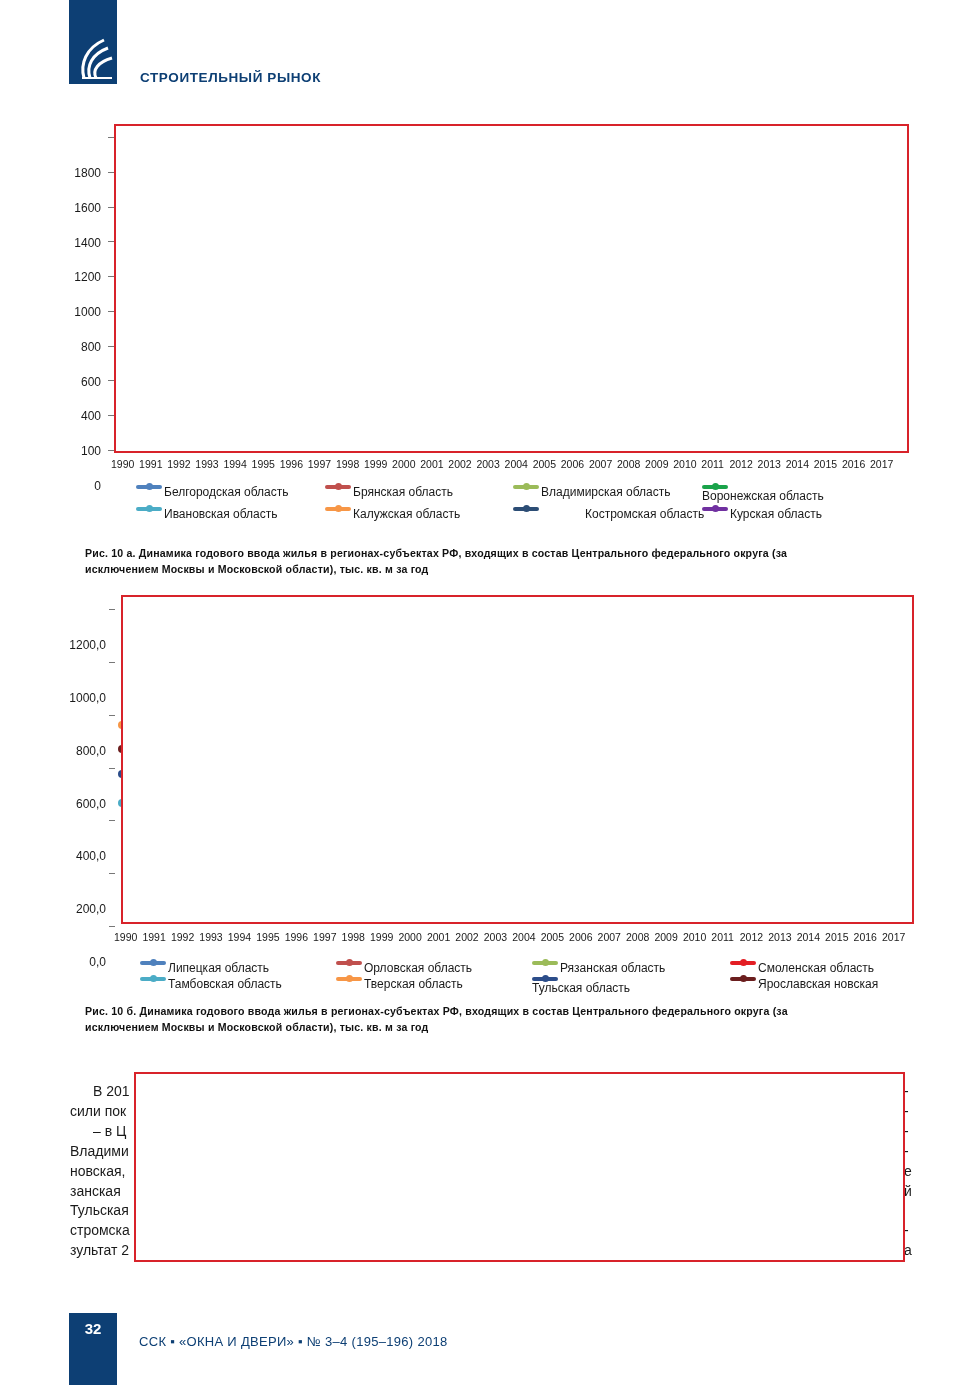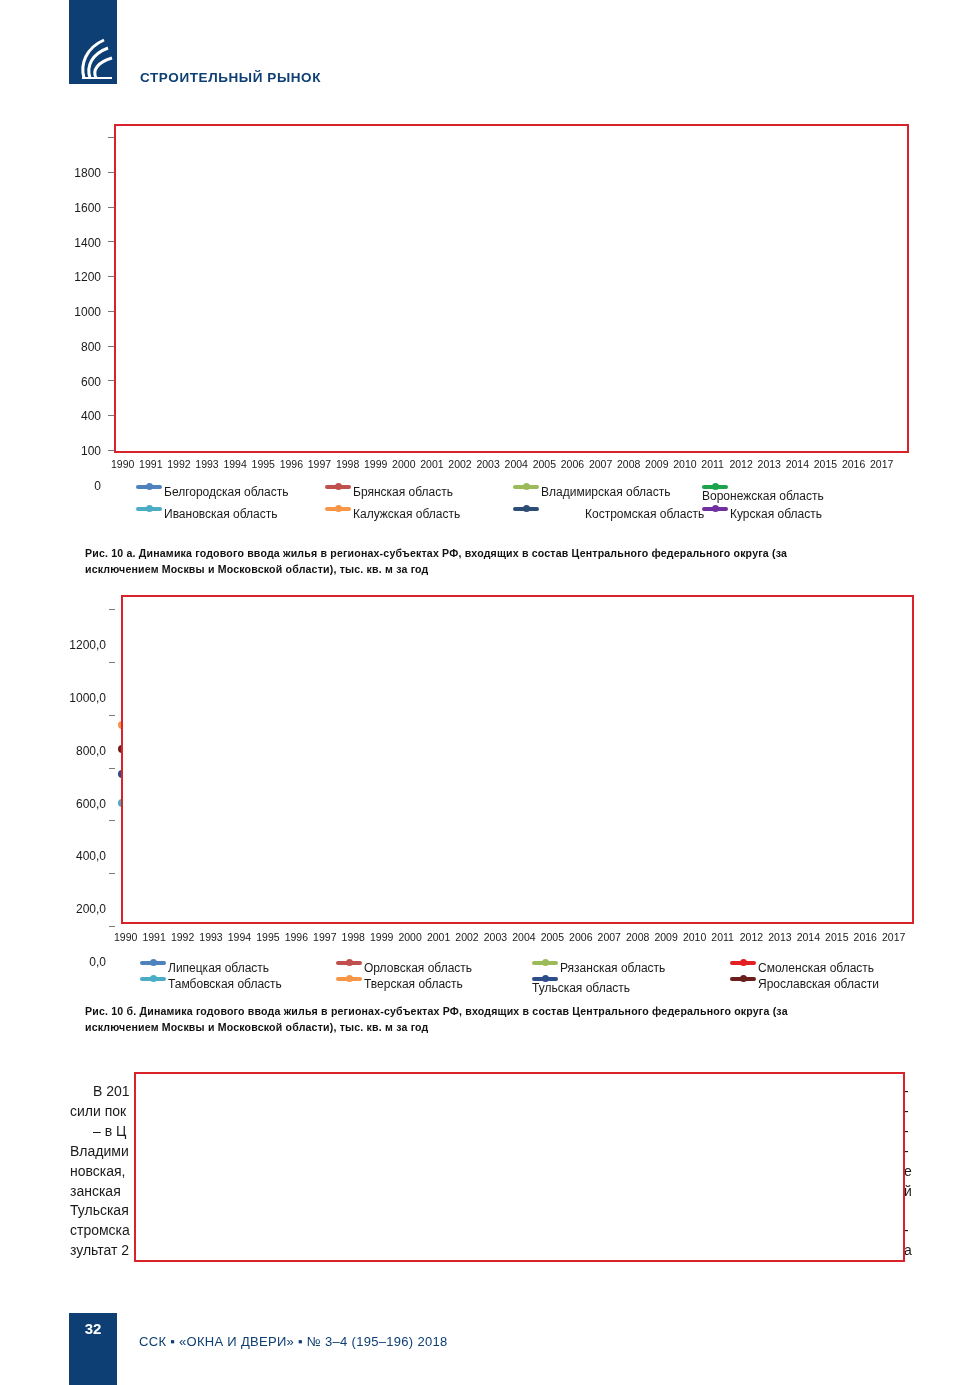--- a/index.html
+++ b/index.html
@@ -202,21 +202,21 @@
     <div class="abs legend-item" style="left:336px; top:977px;">
       <span class="legend-swatch" style="background:#f79646;"></span>
       <span>Тверская область</span>
     </div>
     <div class="abs legend-item" style="left:532px; top:977px;flex-direction:column;">
       <span class="legend-swatch" style="background:#2c4d8a;"></span>
       <span>Тульская область</span>
     </div>
     <div class="abs legend-item" style="left:730px; top:977px;">
       <span class="legend-swatch" style="background:#6b1e1e;"></span>
-      <span>Ярославская области</span>
+      <span>Ярославская новская</span>
     </div>
   </div>
 <div class="abs caption" style="left:85px; top:1003px;">Рис. 10 б. Динамика годового ввода жилья в регионах-субъектах РФ, входящих в состав Центрального федерального округа (за исключением Москвы и Московской области), тыс. кв. м за год</div>
 
 <div id="bodyText">
     <div class="abs body-line" style="left:93px; top:1083px;">В 201</div>
     <div class="abs body-line" style="left:70px; top:1103px;">сили пок</div>
     <div class="abs body-line" style="left:93px; top:1123px;">– в Ц</div>
     <div class="abs body-line" style="left:70px; top:1143px;">Владими</div>
     <div class="abs body-line" style="left:70px; top:1163px;">новская,</div>

